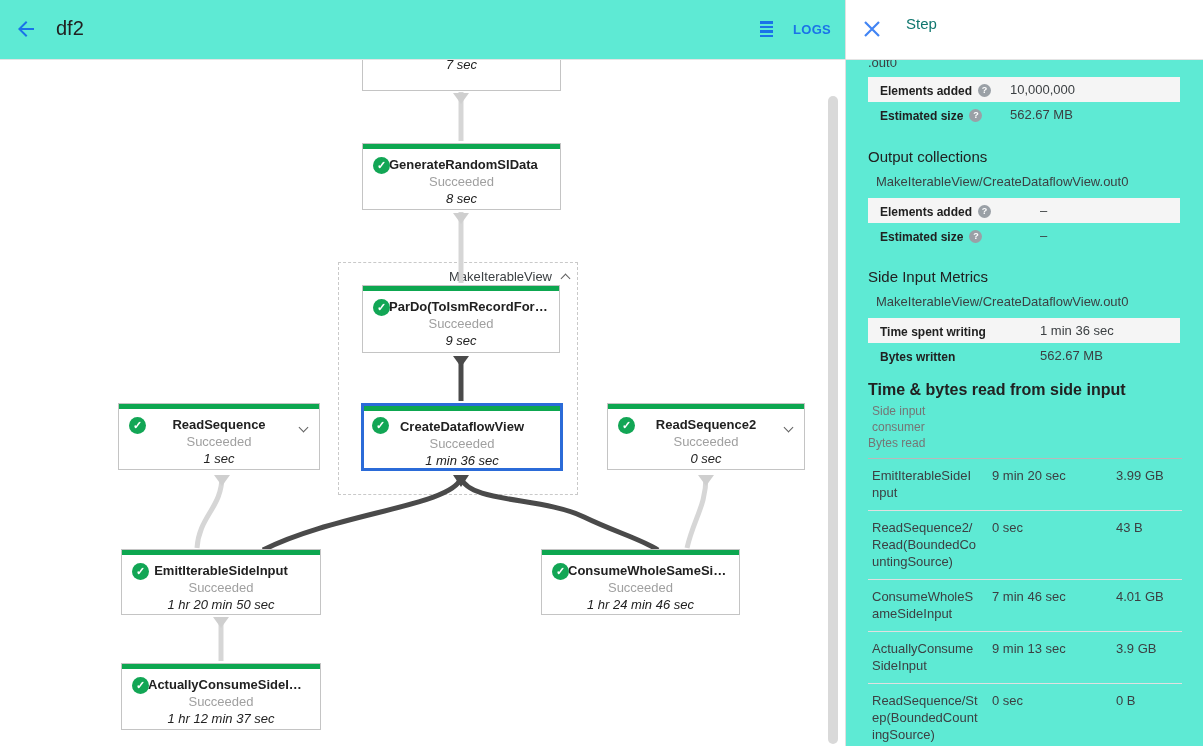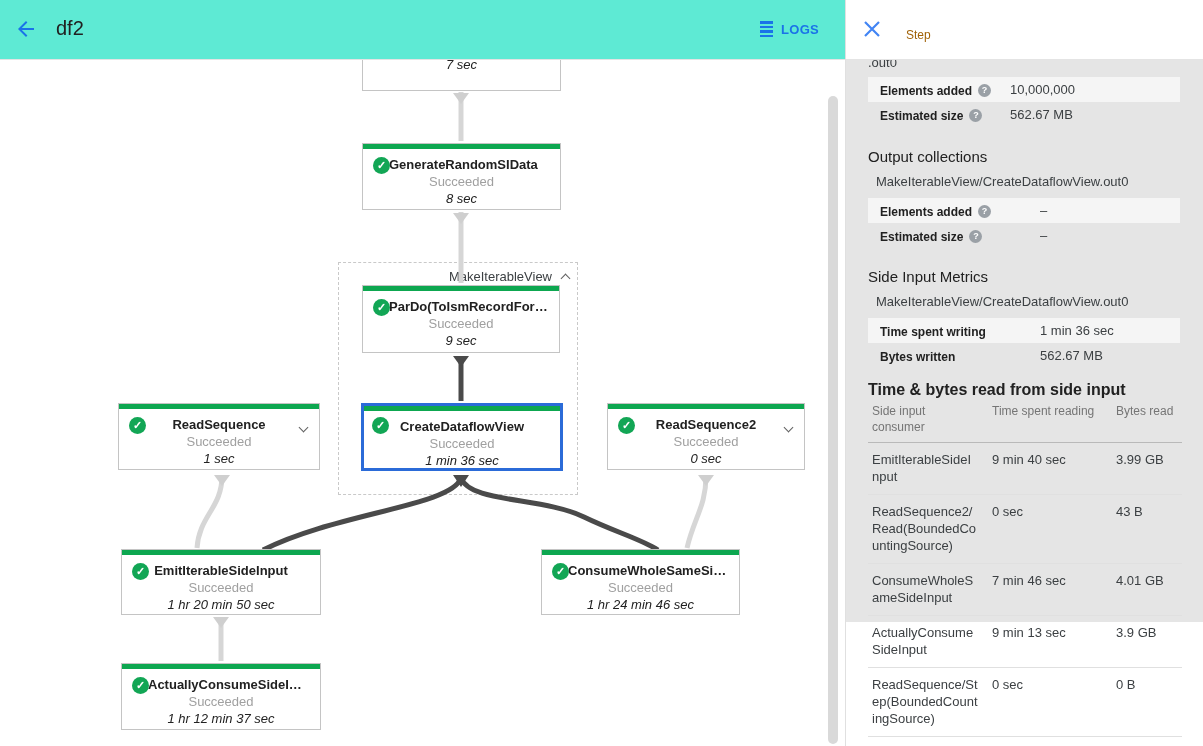--- a/index.html
+++ b/index.html
@@ -11,26 +11,26 @@
   .graph-header { position:absolute; left:0; top:0; width:845px; height:60px;
     background:#5eead4; border-bottom:1px solid #e4e4e4; z-index:30; }
   .panel-header { position:absolute; left:846px; top:0; width:357px; height:60px;
     background:#fff; border-bottom:1px solid #e4e4e4; z-index:30; }
   .v-divider { position:absolute; left:845px; top:0; width:1px; height:746px;
     background:#e0e0e0; z-index:40; }
   .back-btn { position:absolute; left:14px; top:17px; width:28px; height:26px;
     cursor:pointer; }
   .job-title { position:absolute; left:56px; top:17px; font-size:20px; color:#212121; }
   .logs-btn { position:absolute; left:760px; top:21px; display:flex; align-items:center;
-    gap:8px; cursor:pointer;text-align:right; }
+    gap:20px; cursor:pointer;text-align:right; }
   .logs-icon { display:flex; flex-direction:column; gap:2px; }
   .logs-icon span { display:block; width:13px; height:2.5px; background:#1a73e8; }
   .logs-label { font-size:13px; font-weight:bold; color:#1a73e8; letter-spacing:.3px; }
   .close-btn { position:absolute; left:17px; top:20px; width:20px; height:20px; cursor:pointer; }
-  .panel-title { position:absolute; left:60px; top:28px; font-size:12px; color:#a16207; }
+  .panel-title { position:absolute; left:60px; top:15px; font-size:15px; color:#0f766e; }
 
   
   .graph-area { position:absolute; left:0; top:0; width:845px; height:746px; background:#fff; }
   .scrollbar { position:absolute; left:828px; top:96px; width:10px; height:648px;
     background:#d9d9d9; border-radius:5px; z-index:25; }
 
   .composite { position:absolute; left:338px; top:262px; width:240px; height:233px;
     border:1px dashed #c9c9c9; z-index:1; }
   .composite-label-row { position:absolute; top:6px; right:8px; display:flex;
     align-items:center; gap:10px; cursor:pointer; }
@@ -50,42 +50,42 @@
     font-size:13px; font-weight:bold; color:#212121; white-space:nowrap; overflow:hidden; }
   .node-status { text-align:center; font-size:13px; color:#a0a0a0; margin-top:2px; }
   .node-time { text-align:center; font-size:13px; color:#212121; margin-top:2px;font-style:italic; }
   .chev { display:inline-block; width:7px; height:7px;
     border-right:1.6px solid #616161; border-bottom:1.6px solid #616161; }
   .chev.down { transform:rotate(45deg); }
   .chev.up { transform:rotate(-135deg); margin-top:4px; }
   .node-chevron { position:absolute; right:12px; top:13px; cursor:pointer; }
 
   
-  .panel { position:absolute; left:846px; top:0; width:357px; height:622px; background:#e5e5e5; }
+  .panel { position:absolute; left:846px; top:0; width:357px; height:746px; background:#5eead4; }
   .panel-content { position:absolute; left:0; top:60px; width:357px; height:686px; }
   .clip-text { position:absolute; left:22px; top:0; height:12px; overflow:hidden; }
   .clip-text span { display:block; margin-top:-5px; font-size:13px; color:#3c4043; }
 
   .kv-group { position:absolute; left:22px; right:23px; }
   .kv-row { position:relative; height:25px; line-height:25px; padding-left:12px; }
   .kv-row.striped { background:#f5f5f5; }
   .kv-label { font-size:12px; font-weight:bold; color:#212121; }
   .help-icon { display:inline-block; width:13px; height:13px; margin-left:6px;
     border-radius:50%; background:#9aa0a6; color:#fff; font-size:9px; font-weight:bold;
     text-align:center; line-height:13px; vertical-align:middle; cursor:pointer; }
   .kv-value { position:absolute; left:142px; top:0; font-size:13px; color:#3c4043; }
   .kv-value.shift { left:172px; }
 
   .section-heading { position:absolute; left:22px; font-size:15px; color:#212121; }
   .section-sub { position:absolute; left:30px; font-size:13px; color:#3c4043; }
   .table-heading { position:absolute; left:22px; font-size:16px; font-weight:bold; color:#212121; }
 
   .si-table { position:absolute; left:22px; right:21px; }
   .si-row { display:flex; border-bottom:1px solid #e0e0e0; padding:8px 0 9px 0; }
-  .si-row.head { border-bottom:1px solid #b9b9b9; padding:4px 0 7px 0; }
+  .si-row.head { border-bottom:1px solid #b9b9b9; padding:4px 0 7px 0;flex-direction:column; }
   .si-c1 { width:124px; padding-left:4px; padding-right:14px; font-size:13px;
     color:#3c4043; line-height:17px; word-break:break-all; }
   .si-c2 { width:124px; font-size:13px; color:#3c4043; line-height:17px; }
   .si-c3 { flex:1; font-size:13px; color:#3c4043; line-height:17px; }
   .si-row.head .si-c1, .si-row.head .si-c2, .si-row.head .si-c3
     { color:#757575; font-size:12px; line-height:16px; word-break:normal; }
 </style>
 </head>
 <body>
 
@@ -275,26 +275,25 @@
           <span class="kv-label">Bytes written</span>
           <span class="kv-value shift">562.67 MB</span>
         </div>
       </div>
 
       <div class="table-heading" style="top:321px">Time &amp; bytes read from side input</div>
 
       <div class="si-table" style="top:339px">
         <div class="si-row head">
           <div class="si-c1">Side input consumer</div>
-          <div class="si-c2">Time spent reading</div>
           <div class="si-c3">Bytes read</div>
         </div>
         <div class="si-row">
           <div class="si-c1">EmitIterableSideInput</div>
-          <div class="si-c2">9 min 40 sec</div>
+          <div class="si-c2">9 min 20 sec</div>
           <div class="si-c3">3.99 GB</div>
         </div>
         <div class="si-row">
           <div class="si-c1">ReadSequence2/Read(BoundedCountingSource)</div>
           <div class="si-c2">0 sec</div>
           <div class="si-c3">43 B</div>
         </div>
         <div class="si-row">
           <div class="si-c1">ConsumeWholeSameSideInput</div>
           <div class="si-c2">7 min 46 sec</div>

